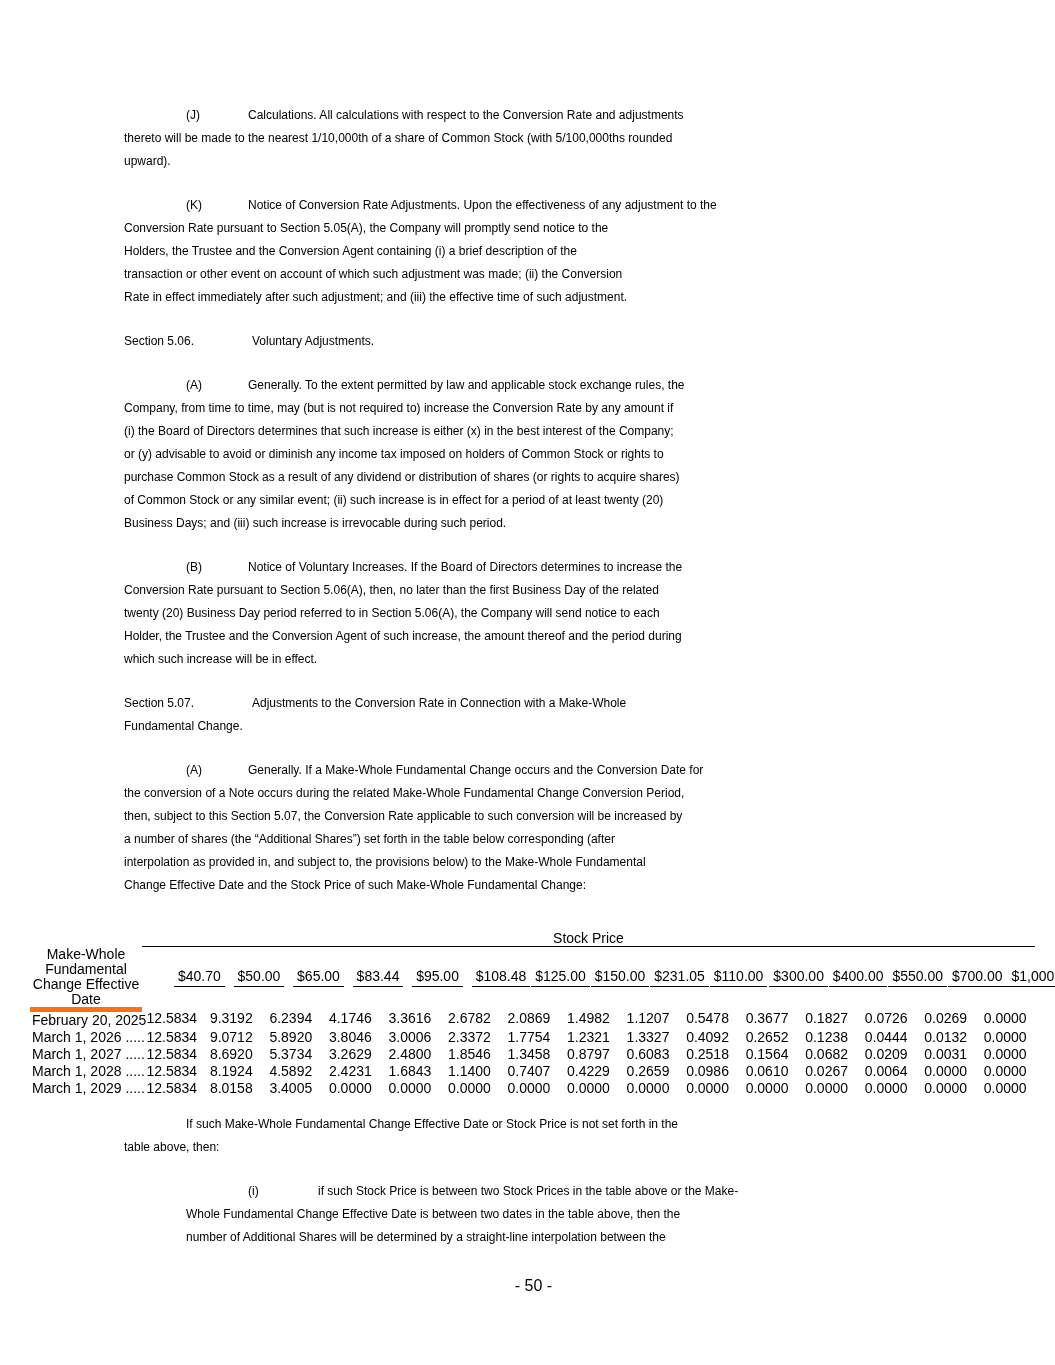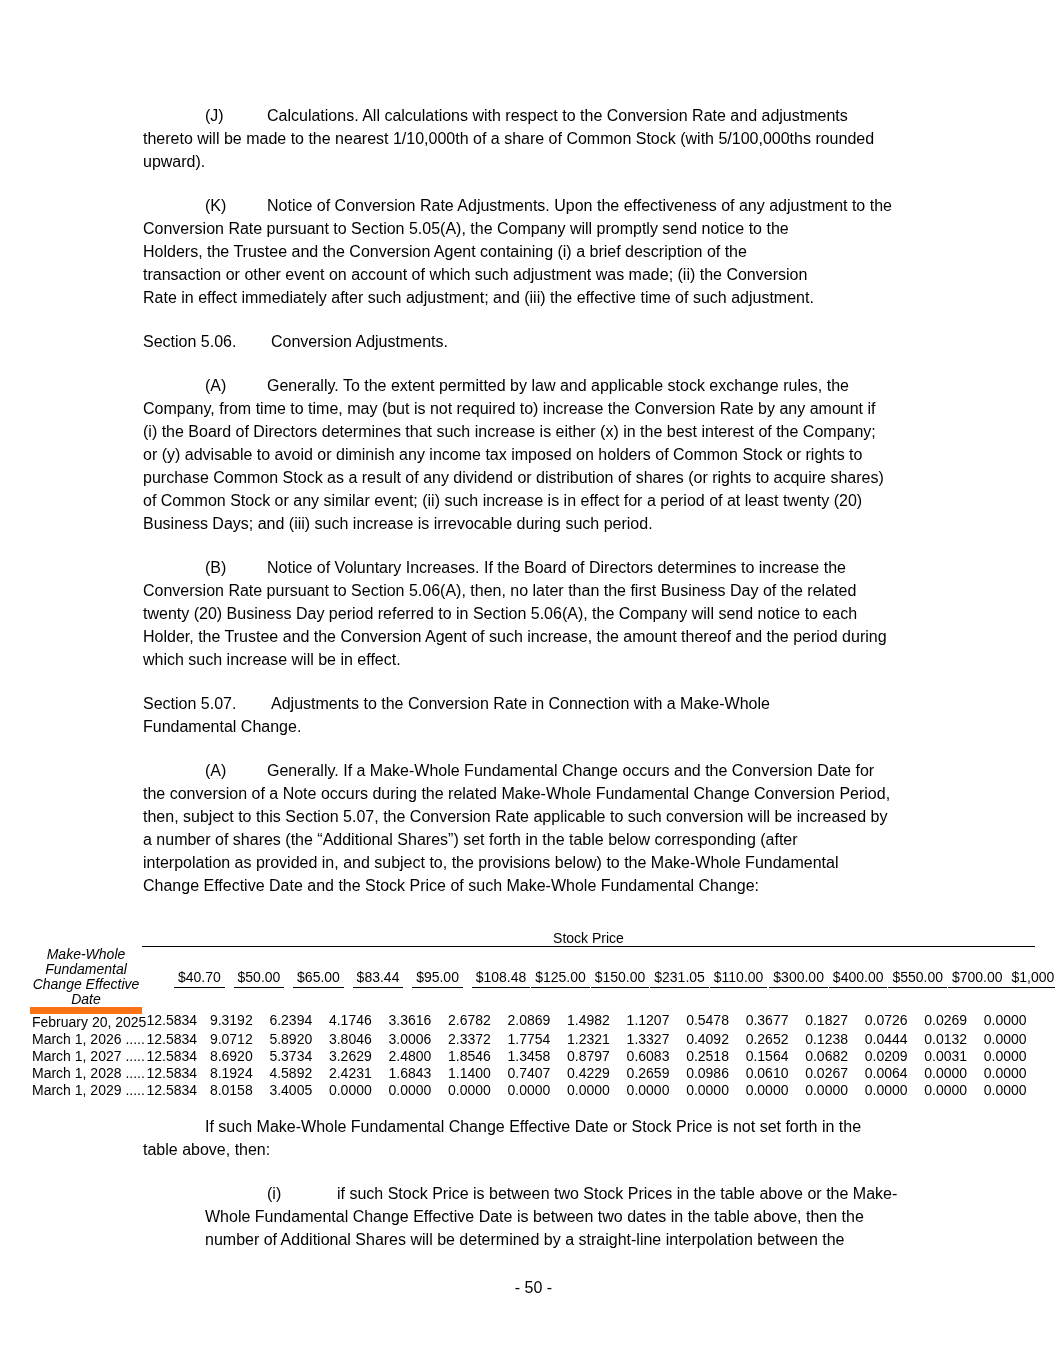--- a/index.html
+++ b/index.html
@@ -8,23 +8,22 @@
     height: 1365px;
     background: #ffffff;
     color: #000000;
     font-family: "Liberation Sans", sans-serif;
     overflow: hidden;
     position: relative;
   }
   .doc {
     padding: 104px 0 0 124px;
     width: 812px;
-    font-size: 16px;
+    font-size: 12px;
     line-height: 23px;
-    margin-left: 19px;
   }
   .para {
     margin: 0 0 21px 0;
     text-indent: 62px;
     white-space: pre-line;
   }
   .para .plabel {
     display: inline-block;
     width: 62px;
     text-indent: 0;
@@ -67,23 +66,22 @@
     vertical-align: middle;
   }
   th.spgroup {
     border-bottom: 1px solid #000;
     padding-bottom: 2px;
     text-align: center;
   }
   th.lblh {
     text-align: left;
     vertical-align: bottom;
-    border-bottom: 7px solid #f97316;
+    border-bottom: 5px solid #f97316;
     padding: 6px 2px 2px 2px;
-    font-style: italic;
   }
   th.pricecol { padding-top: 6px; }
   th.pricecol span.colu {
     display: inline-block;
     border-bottom: 1px solid #000;
     padding: 0 4px 2px 4px;
     margin-left: 32px;
   }
   tbody td.rowlbl {
     text-align: left;
@@ -106,21 +104,21 @@
   <p class="para"><span class="plabel">(J)</span><span>Calculations. All calculations with respect to the Conversion Rate and adjustments
 thereto will be made to the nearest 1/10,000th of a share of Common Stock (with 5/100,000ths rounded
 upward).</span></p>
 
   <p class="para"><span class="plabel">(K)</span><span>Notice of Conversion Rate Adjustments. Upon the effectiveness of any adjustment to the
 Conversion Rate pursuant to Section 5.05(A), the Company will promptly send notice to the
 Holders, the Trustee and the Conversion Agent containing (i) a brief description of the
 transaction or other event on account of which such adjustment was made; (ii) the Conversion
 Rate in effect immediately after such adjustment; and (iii) the effective time of such adjustment.</span></p>
 
-  <p class="heading"><span class="hlabel">Section 5.06.</span><span>Conversion Adjustments.</span></p>
+  <p class="heading"><span class="hlabel">Section 5.06.</span><span>Voluntary Adjustments.</span></p>
 
   <p class="para"><span class="plabel">(A)</span><span>Generally. To the extent permitted by law and applicable stock exchange rules, the
 Company, from time to time, may (but is not required to) increase the Conversion Rate by any amount if
 (i) the Board of Directors determines that such increase is either (x) in the best interest of the Company;
 or (y) advisable to avoid or diminish any income tax imposed on holders of Common Stock or rights to
 purchase Common Stock as a result of any dividend or distribution of shares (or rights to acquire shares)
 of Common Stock or any similar event; (ii) such increase is in effect for a period of at least twenty (20)
 Business Days; and (iii) such increase is irrevocable during such period.</span></p>
 
   <p class="para"><span class="plabel">(B)</span><span>Notice of Voluntary Increases. If the Board of Directors determines to increase the

